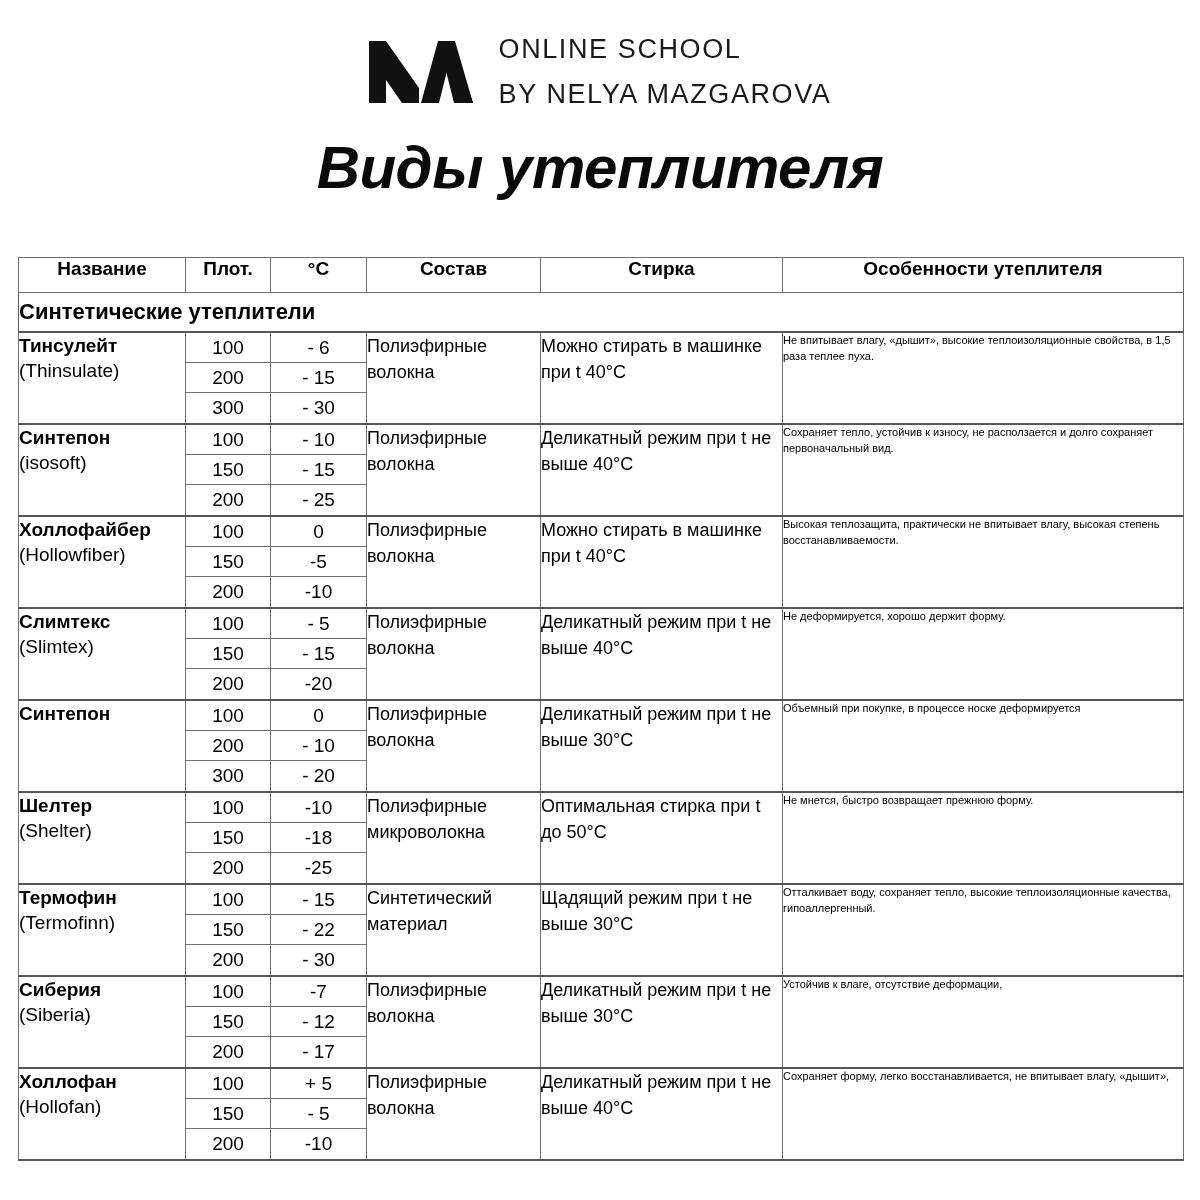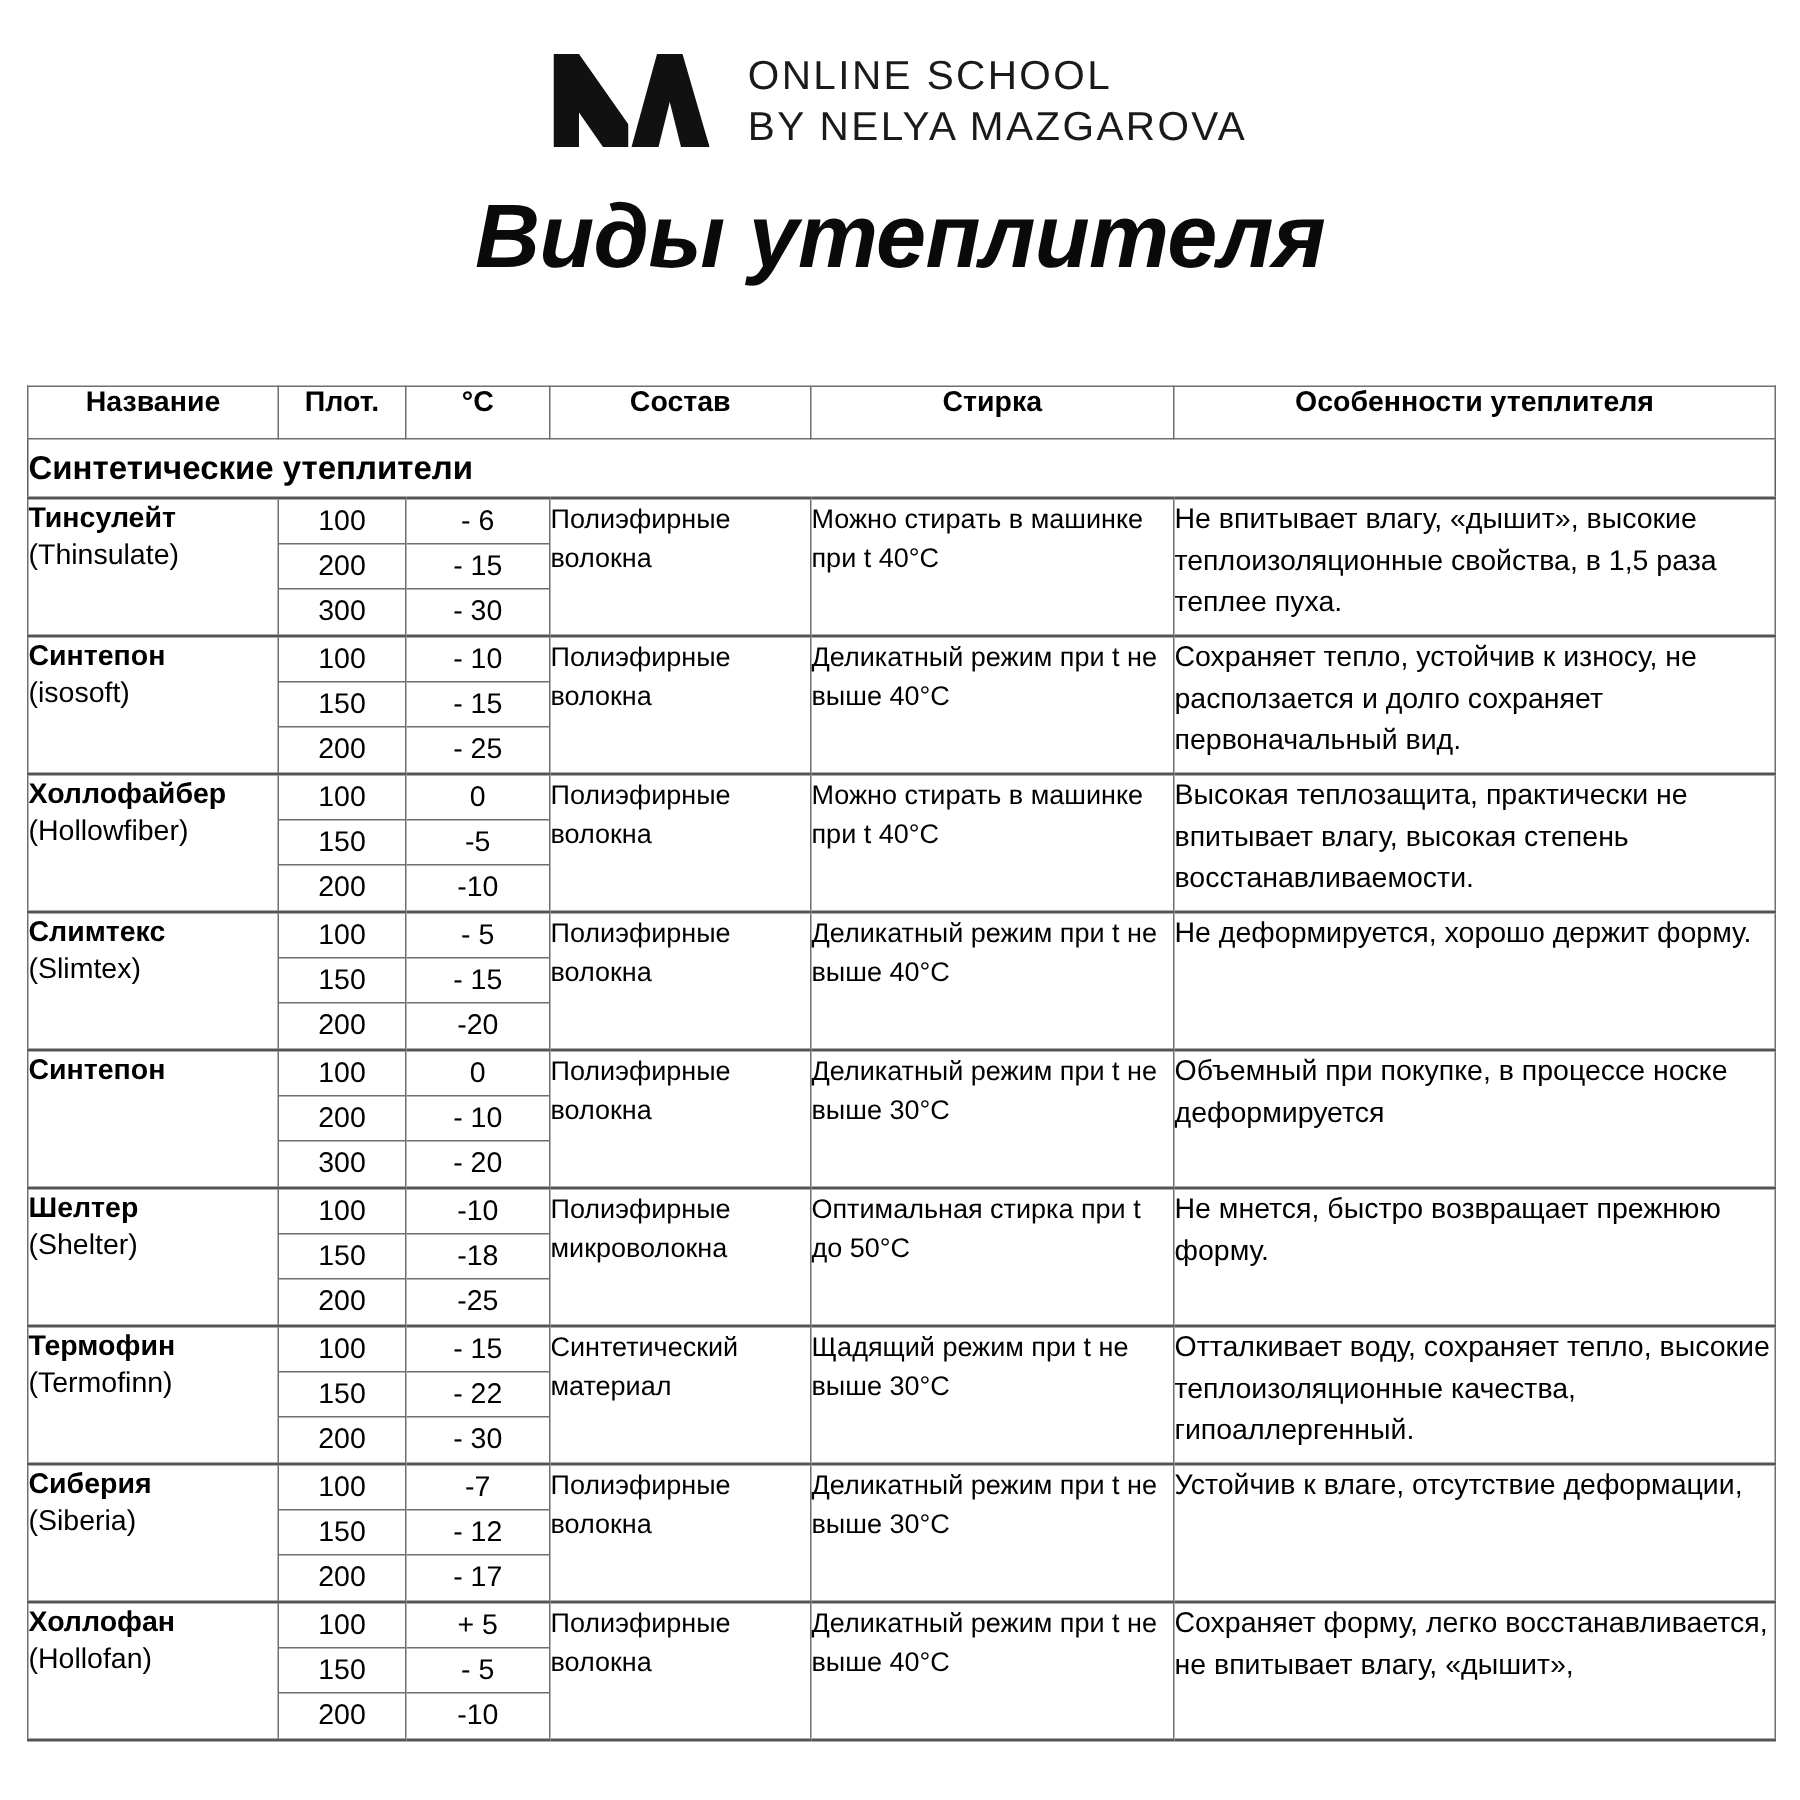--- a/index.html
+++ b/index.html
@@ -27,21 +27,21 @@
   .logo-mark {
     width: 104px;
     height: 62px;
     flex: none;
     display: block;
   }
   .brand-lines {
     display: flex;
     flex-direction: column;
     justify-content: center;
-    gap: 7px;
+    gap: 18px;
   }
   .brand-line {
     font-size: 27px;
     letter-spacing: 1.6px;
     font-weight: 400;
     color: #1a1a1a;
     line-height: 1;
     white-space: nowrap;
   }
 
@@ -142,21 +142,21 @@
     border-bottom: none;
     text-align: center;
   }
   td.cell-text {
     padding: 6px 10px 6px 11px;
     line-height: 1.45;
     font-size: 17.5px;
   }
   td.cell-text.comp { font-size: 18px; }
   td.cell-wash { font-size: 18px; }
-  td.cell-feat { font-size: 19px; }
+  td.cell-feat { font-size: 11px; }
 </style>
 </head>
 <body>
 
 <div class="brand">
   <span class="logo-mark">
     <svg viewBox="0 0 104 62" width="104" height="62" aria-hidden="true">
       <polygon points="0,62 0,0 17,0 50,47 50,0 50,0 50,62 33,62 17,39 17,62" fill="#111111"></polygon>
       <polygon points="55,62 72,0 86,0 104,62 86,62 78,30 70,62" fill="#111111"></polygon>
       <polygon points="50,0 67,0 67,62 50,62" fill="#ffffff"></polygon>

